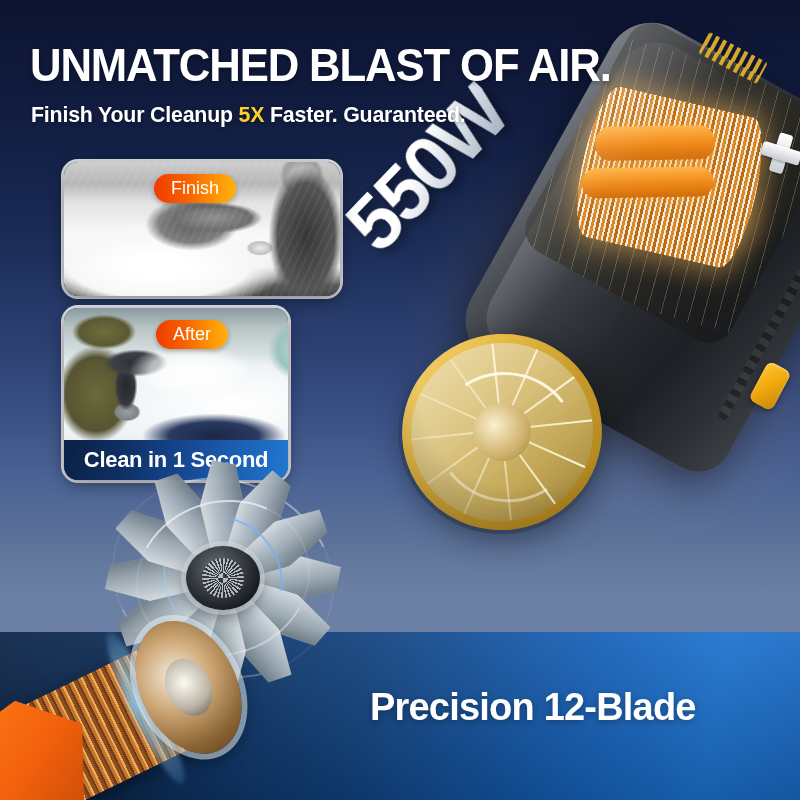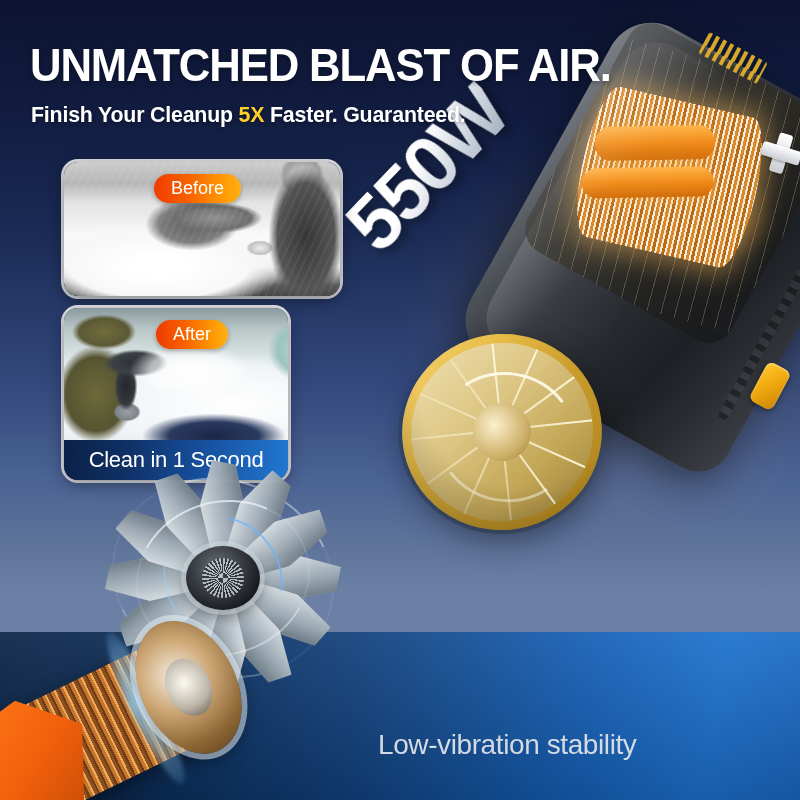--- a/index.html
+++ b/index.html
@@ -161,21 +161,21 @@
     box-shadow:0 2px 5px rgba(0,0,0,.30);
     white-space:nowrap;
   }
   #badge-before{ left:90px; top:12px; }
   #badge-after { left:92px; top:12px; }
 
   .caption-bar{
     position:absolute; left:0; right:0; bottom:0; height:40px;
     display:flex; align-items:center; justify-content:center;
     background:linear-gradient(95deg,#0b2147 0%,#0f2f63 26%,#17509e 62%,#1f6fc6 92%,#2278d2 100%);
-    color:#ffffff; font-size:22px; font-weight:normal; letter-spacing:-.3px;
+    color:#ffffff; font-size:22px; font-weight:bold; letter-spacing:-.3px;
     border-bottom-left-radius:12px; border-bottom-right-radius:12px;
   }
 
   
   .hero{ position:absolute; left:378px; top:18px; width:430px; height:500px; }
 
   .tool-body{
     position:absolute; left:152px; top:8px; width:300px; height:380px;
     transform:rotate(29deg);
     transform-origin:30% 50%;
@@ -434,21 +434,21 @@
     <span>550W</span>
   </div>
 
   <div class="headline">UNMATCHED BLAST OF AIR.</div>
   <div class="subhead">
     <span>Finish Your Cleanup </span><span class="hl">5X</span><span> Faster. Guaranteed.</span>
   </div>
 
   <div class="ba-card" id="card-before">
     <div class="photo ph-before"></div>
-    <div class="badge" id="badge-before">Before</div>
+    <div class="badge" id="badge-before">Finish</div>
   </div>
 
   <div class="ba-card" id="card-after">
     <div class="photo ph-after"></div>
     <div class="badge" id="badge-after">After</div>
     <div class="caption-bar">Clean in 1 Second</div>
   </div>
 
   <div class="impeller">
     <div class="swirl s2"></div>
@@ -469,15 +469,15 @@
     <div class="swirl s3"></div>
   </div>
 
   <div class="motor">
     <div class="motor-barrel"></div>
     <div class="motor-orange"></div>
     <div class="motor-glow"></div>
     <div class="motor-cap"></div>
   </div>
 
-  <div class="bottom-sub">Low-vibration stability</div>
+  <div class="bottom-title">Precision 12-Blade</div>
 
 </div>
 
 </body></html>

